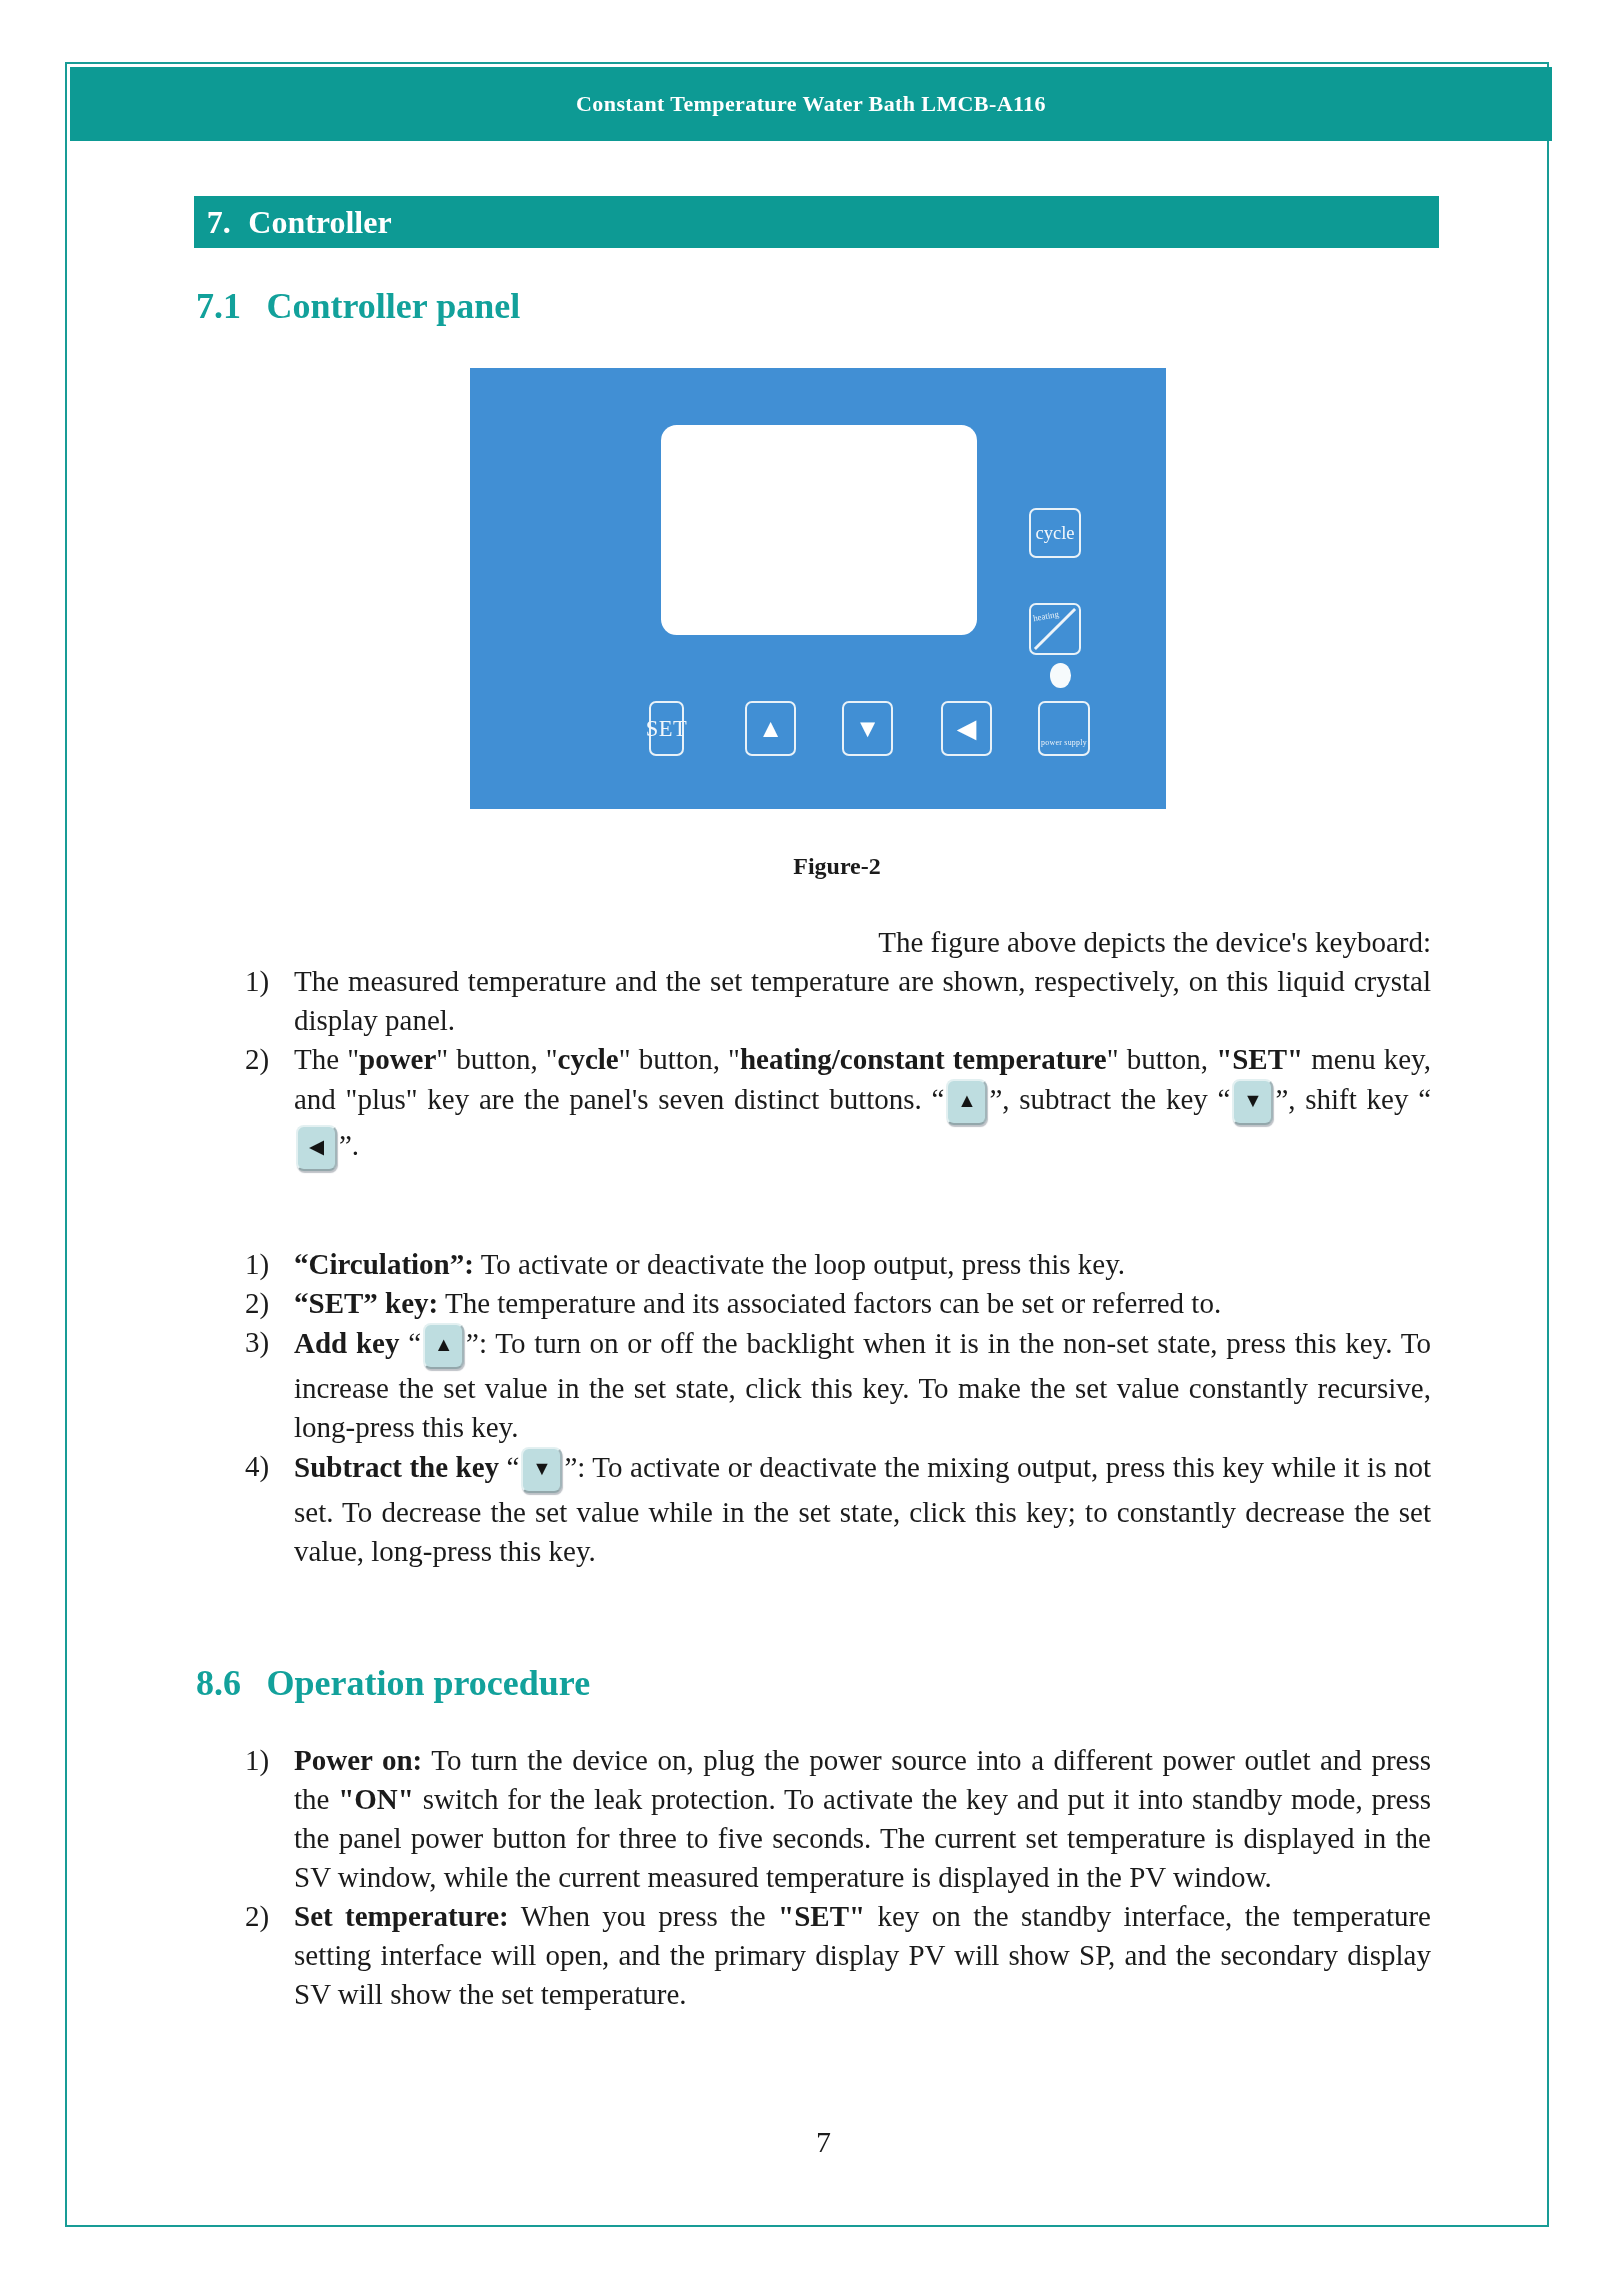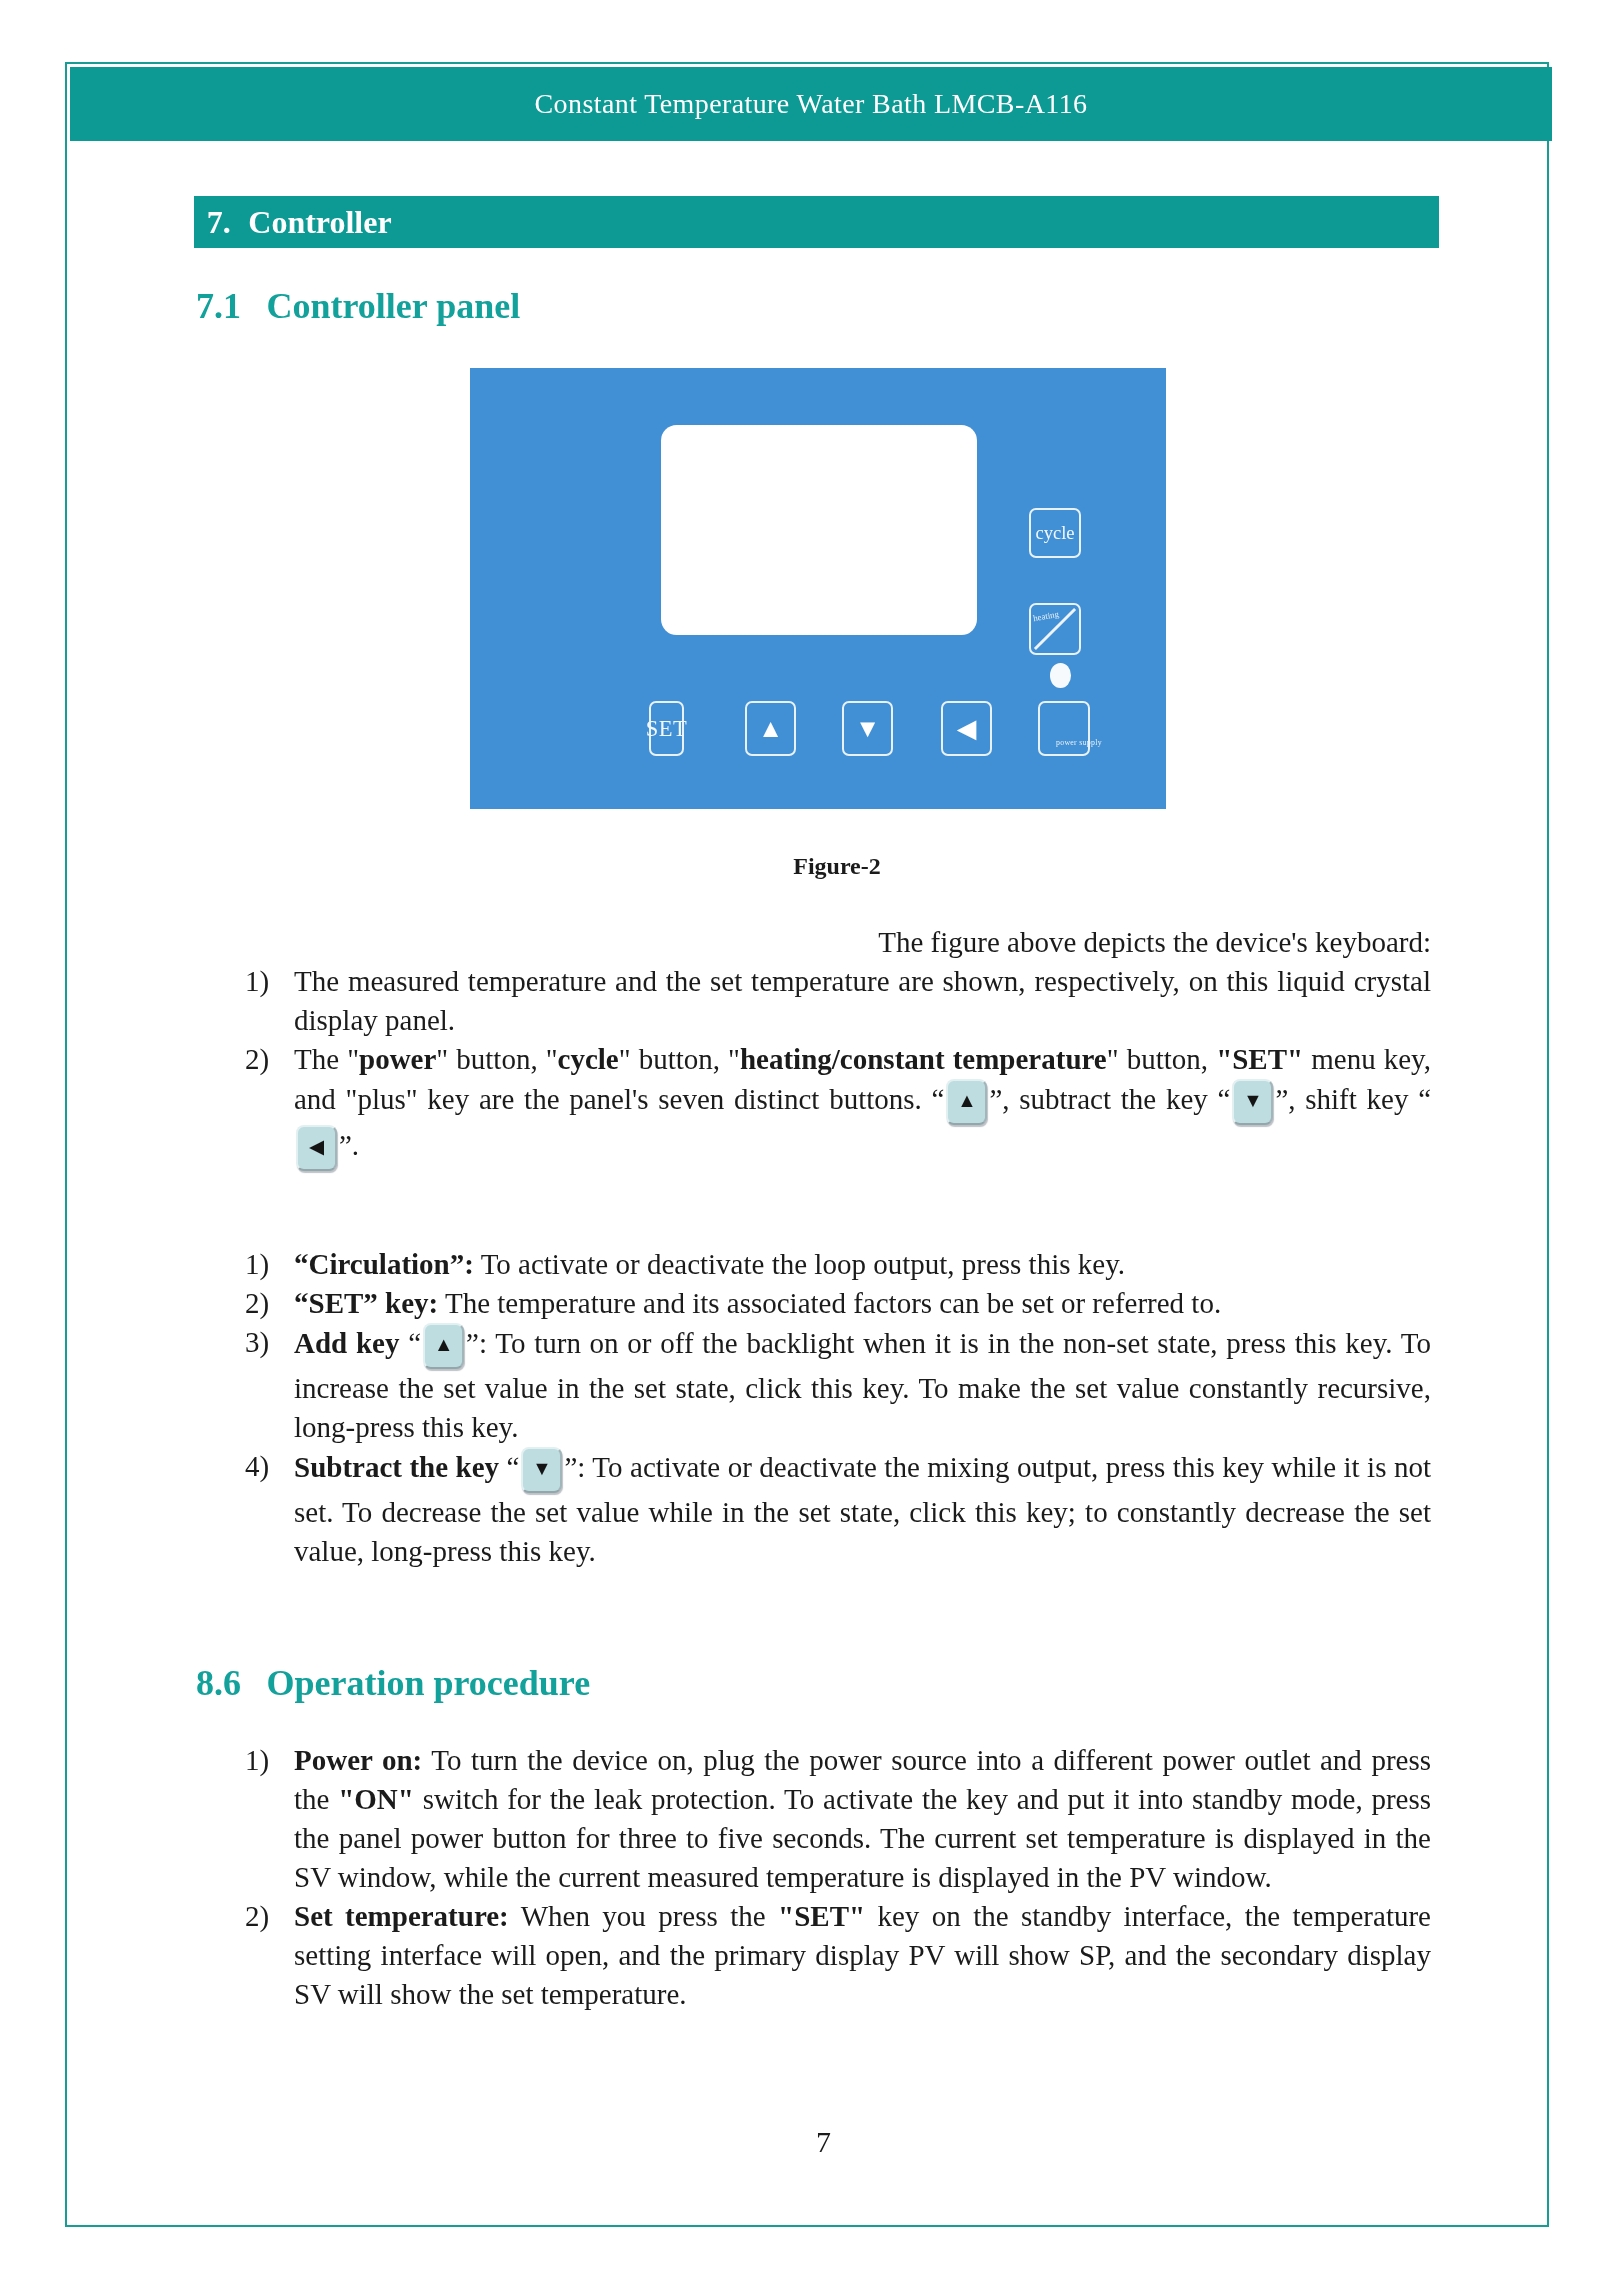--- a/index.html
+++ b/index.html
@@ -6,21 +6,21 @@
   body{
     width:1621px;height:2293px;position:relative;background:#ffffff;
     font-family:"Liberation Serif",serif;color:#1b1b1b;overflow:hidden;
   }
   
   .frame{position:absolute;left:65px;top:62px;width:1480px;height:2161px;
          border:2px solid #189c96;background:#fff;}
   
   .header-bar{position:absolute;left:70px;top:67px;width:1482px;height:74px;
     background:#0d9a94;display:flex;align-items:center;justify-content:center;}
-  .header-bar .title{color:#ffffff;font-weight:normal;font-size:28px;letter-spacing:0.4px;}
+  .header-bar .title{color:#ffffff;font-weight:bold;font-size:22px;letter-spacing:0.4px;}
   
   .section-bar{position:absolute;left:194px;top:196px;width:1245px;height:52px;
     background:#0d9a94;display:flex;align-items:center;box-sizing:border-box;
     padding-left:12.7px;color:#fff;font-weight:bold;font-size:32px;}
   .section-bar .num{margin-right:17.6px;}
   
   .subhead{position:absolute;left:196px;color:#12a19b;font-weight:bold;font-size:36px;}
   .subhead .num{margin-right:25.5px;}
   #h71{top:285px;}
   #h72{top:1662px;}
@@ -32,22 +32,22 @@
   .pbtn.b-set{left:179px;top:333px;width:35px;height:55px;font-size:22.5px;letter-spacing:0.5px;}
   .pbtn.b-up{left:275px;top:333px;width:51px;height:55px;}
   .pbtn.b-down{left:372px;top:333px;width:51px;height:55px;}
   .pbtn.b-left{left:471px;top:333px;width:51px;height:55px;}
   .pbtn.b-power{left:568px;top:333px;width:52px;height:55px;}
   .pbtn.b-cycle{left:559px;top:140px;width:52px;height:50px;font-size:18.6px;}
   .pbtn.b-heat{left:559px;top:235px;width:52px;height:52px;position:absolute;}
   .pbtn .parrow{font-size:25.5px;color:#ffffff;line-height:1;}
   .b-heat svg{position:absolute;left:0;top:0;}
   .b-heat .hlbl{position:absolute;top:5.9px;left:2px;font-size:8.8px;color:#e9f2f8;transform:rotate(-10deg);}
-  .b-power .plbl{position:absolute;bottom:6.9px;left:0;width:100%;
-                 font-size:7.8px;color:#eef4f9;letter-spacing:0.3px;padding-left:16px;}
+  .b-power .plbl{position:absolute;bottom:6.9px;left:0;width:100%;text-align:center;
+                 font-size:7.8px;color:#eef4f9;letter-spacing:0.3px;}
   .indicator{position:absolute;left:580px;top:295px;width:20.6px;height:24.5px;
              border-radius:50%;background:#f6fafc;}
   
   .caption{position:absolute;left:245px;top:853px;width:1184px;text-align:center;
            font-weight:bold;font-size:24px;}
   
   .textblock{position:absolute;left:245px;width:1186px;font-size:29px;line-height:39px;}
   #block-keyboard{top:923px;}
   #block-keydef{top:1245px;}
   #block-oplist{top:1741px;}

